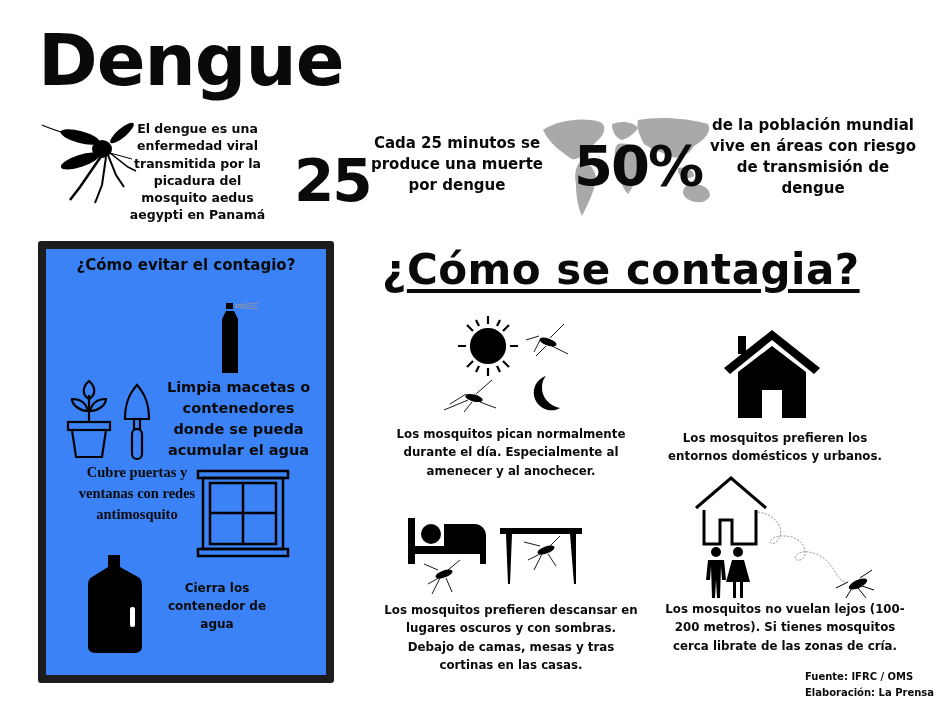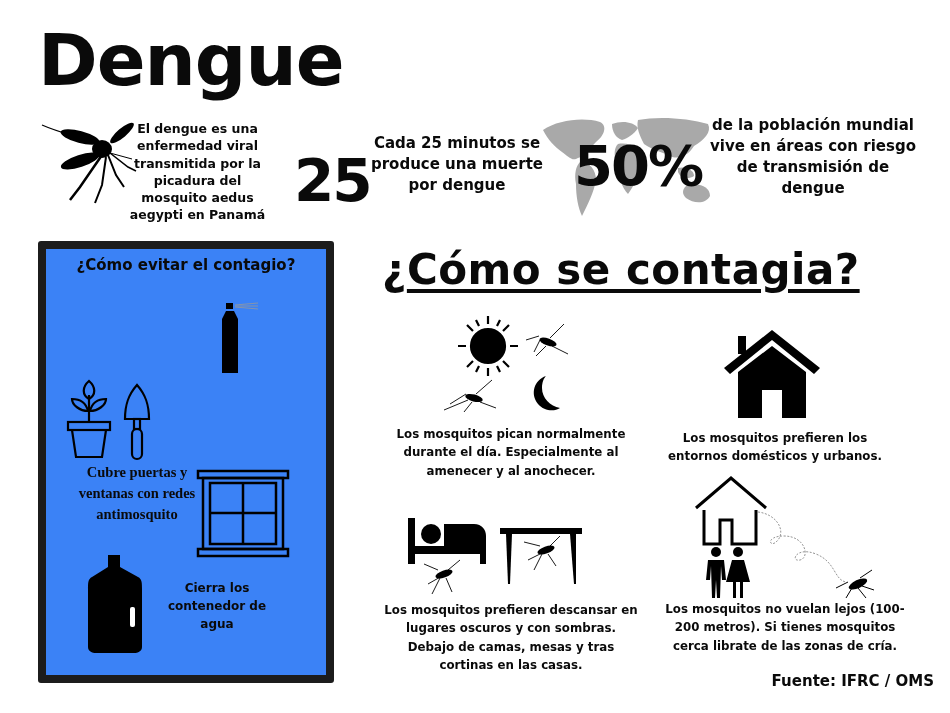--- a/index.html
+++ b/index.html
@@ -16,21 +16,21 @@
   #stat50-text { left: 708px; top: 115px; width: 210px; font-size: 15px; font-weight: bold; line-height: 1.4; text-align: center; }
 
   #prevent-box { left: 38px; top: 241px; width: 280px; height: 426px; border: 8px solid #1c1c1c; border-radius: 3px; background: #3b82f6; }
   .box-text { font-size: 14.5px; font-weight: bold; line-height: 1.45; text-align: center; }
 
   #how-title { left: 382px; top: 247px; font-size: 42px; font-weight: bold; line-height: 1.1; letter-spacing: 0.5px; }
   #how-title .u { text-decoration: underline; text-decoration-thickness: 4px; text-underline-offset: 5px; }
 
   .cap { font-size: 11.8px; font-weight: bold; line-height: 1.55; text-align: center; }
 
-  #credits { right: 16px; top: 669px; font-size: 15px; font-weight: bold; line-height: 1.6; text-align: left; }
+  #credits { right: 16px; top: 669px; font-size: 10px; font-weight: bold; line-height: 1.6; text-align: left; }
 </style>
 </head>
 <body>
 
 <div id="title" class="abs">Dengue</div>
 
 <svg class="abs" style="left:40px;top:115px" width="100" height="90" viewBox="0 0 100 90">
   <g fill="#000" stroke="#000">
     <path d="M2 10 C20 18 40 22 55 28" stroke-width="1.2" fill="none"></path>
     <ellipse cx="40" cy="22" rx="20" ry="6" transform="rotate(15 40 22)" stroke="none"></ellipse>
@@ -82,20 +82,21 @@
       <path d="M6 53 L10 80 L36 80 L40 53"></path>
     </g>
   </svg>
   <svg class="abs" style="left:76px;top:134px" width="30" height="80" viewBox="0 0 30 80">
     <g fill="none" stroke="#000" stroke-width="2.2">
       <path d="M15 2 C6 12 3 22 3 36 L27 36 C27 22 24 12 15 2 Z"></path>
       <rect x="12" y="36" width="6" height="10"></rect>
       <rect x="10" y="46" width="10" height="30" rx="5"></rect>
     </g>
   </svg>
+  <div class="abs box-text" style="left:110px;top:128px;width:165px;">Limpia macetas o contenedores donde se pueda acumular el agua</div>
 
   <div class="abs box-text" style="left:16px;top:213px;width:150px;font-family:Liberation Serif, serif;">Cubre puertas y ventanas con redes antimosquito</div>
   <svg class="abs" style="left:150px;top:220px" width="94" height="90" viewBox="0 0 94 90">
     <g fill="none" stroke="#000" stroke-width="2.5">
       <rect x="2" y="2" width="90" height="7"></rect>
       <rect x="2" y="80" width="90" height="7"></rect>
       <rect x="7" y="9" width="80" height="71"></rect>
       <rect x="14" y="14" width="66" height="61"></rect>
       <path d="M47 14 L47 75 M14 44 L80 44"></path>
     </g>
@@ -167,13 +168,14 @@
   </g>
   <g fill="#000" stroke="#000">
     <ellipse cx="172" cy="114" rx="10" ry="4" transform="rotate(-25 172 114)" stroke="none"></ellipse>
     <path d="M162 112 L150 118 M174 108 L186 100 M166 118 L160 128 M172 118 L180 128 M176 116 L188 120" stroke-width="1" fill="none"></path>
   </g>
 </svg>
 <div class="abs cap" style="left:660px;top:600px;width:250px;">Los mosquitos no vuelan lejos (100-200 metros). Si tienes mosquitos cerca librate de las zonas de cría.</div>
 
 <div id="credits" class="abs">
   <div>Fuente: IFRC / OMS</div>
+  <div>Elaboración: La Prensa</div>
 </div>
 
 </body></html>

